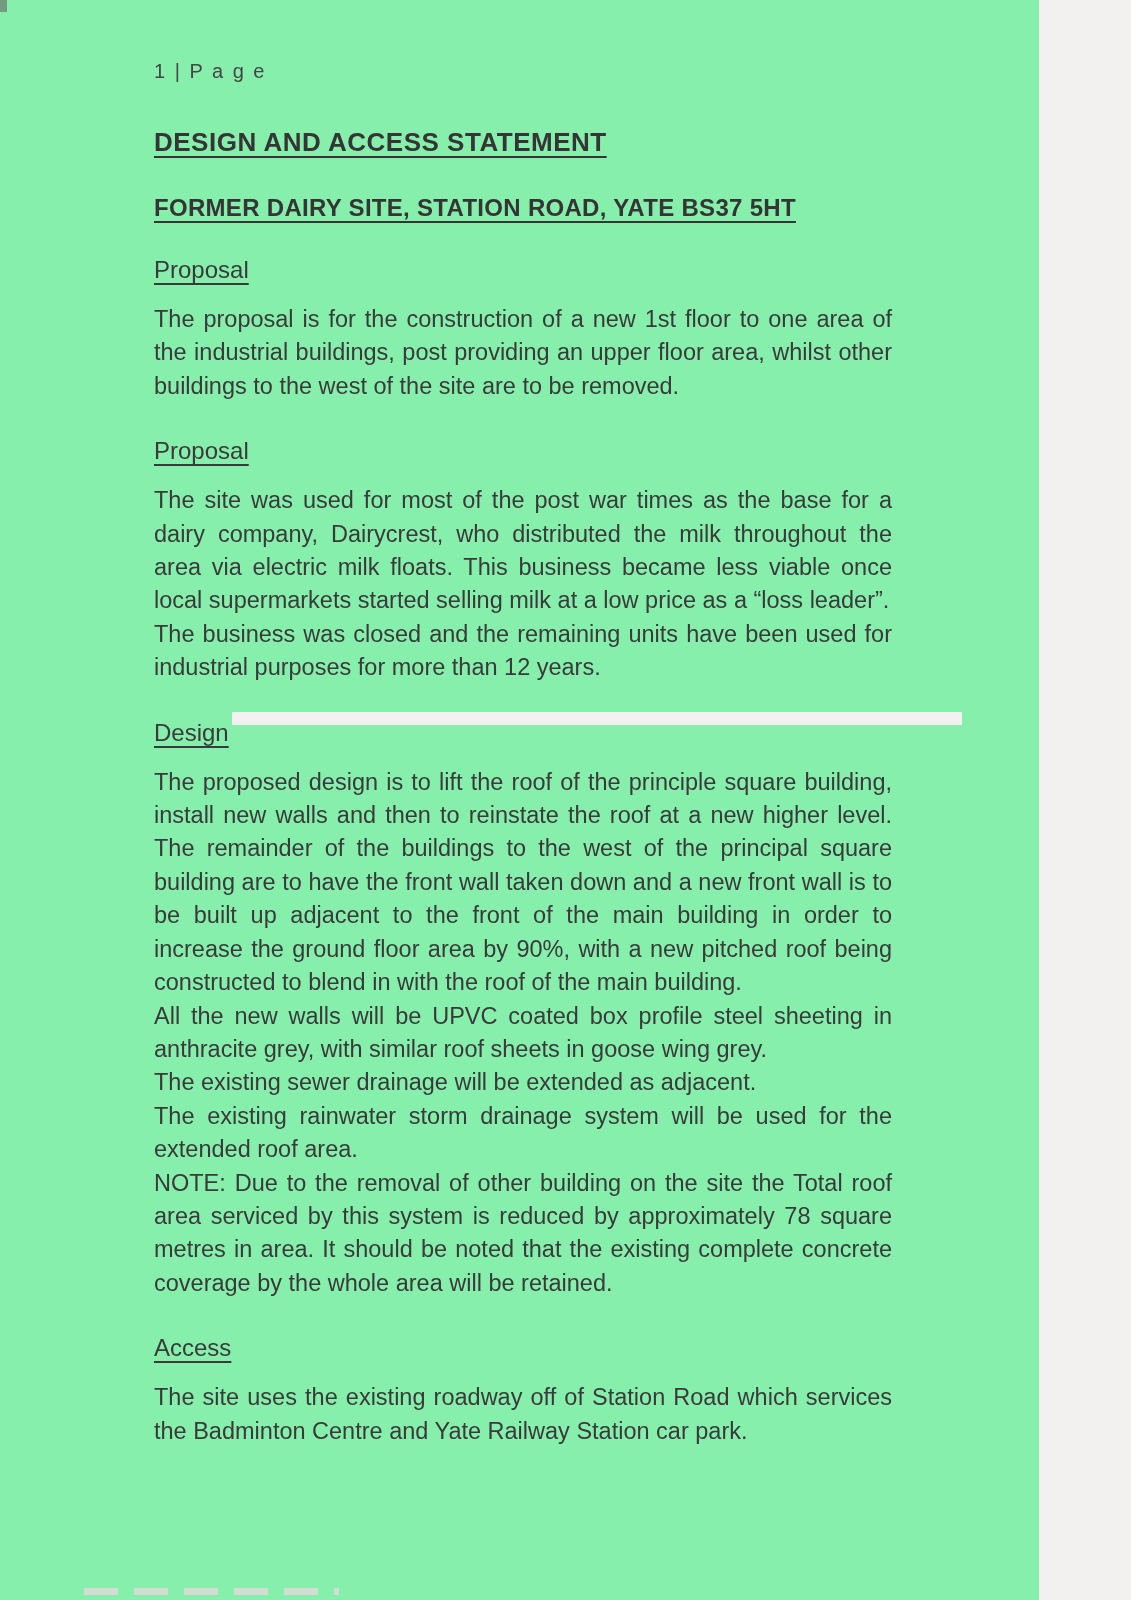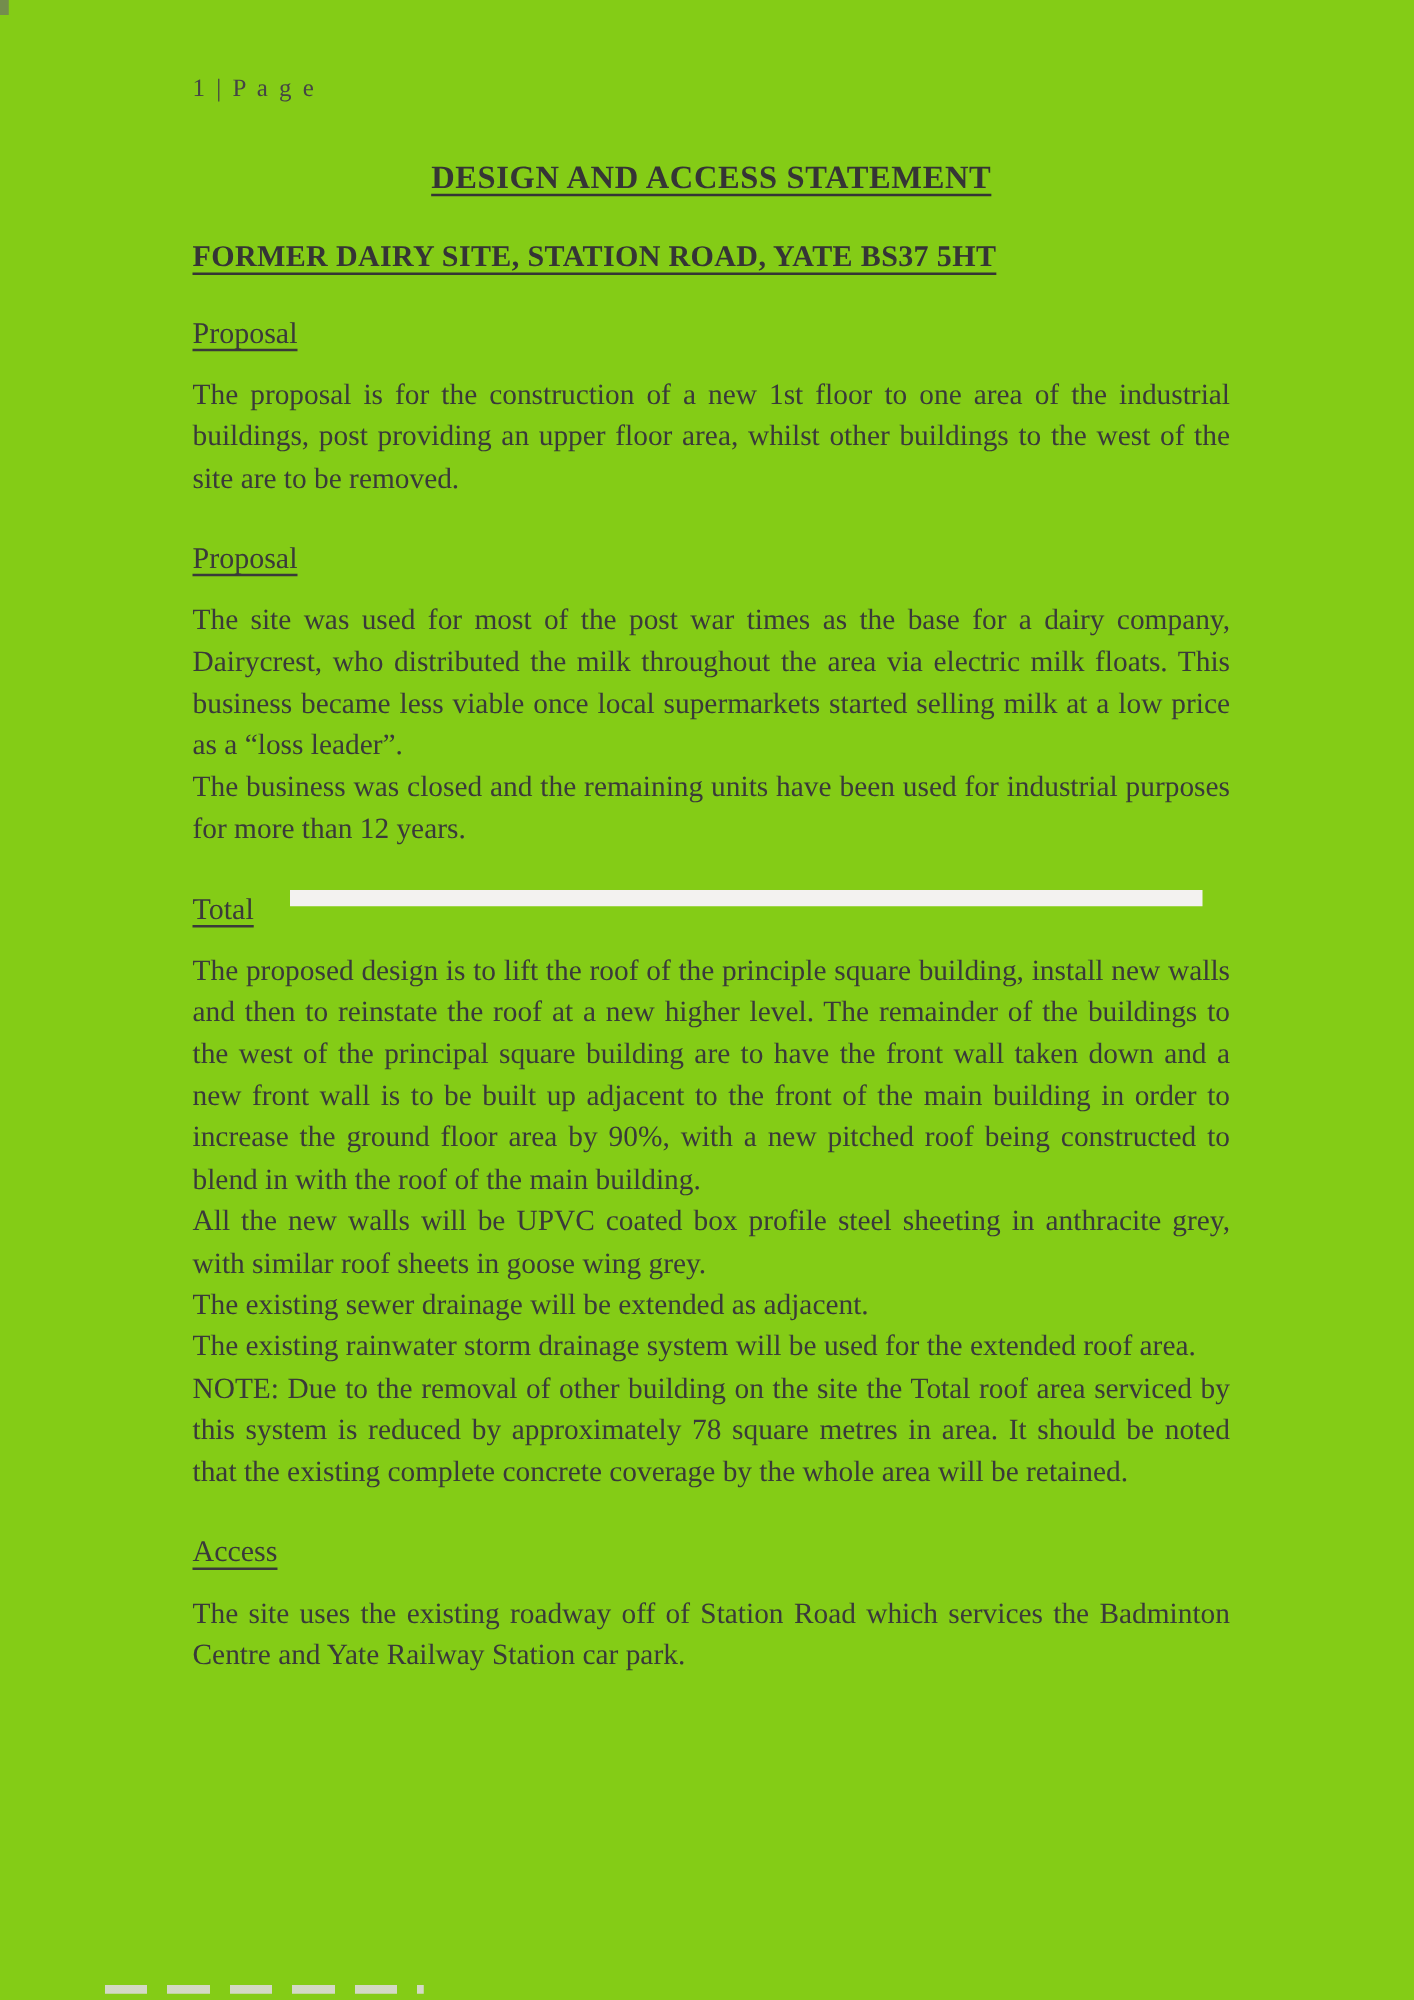--- a/index.html
+++ b/index.html
@@ -3,36 +3,35 @@
 <meta charset="utf-8">
 <style>
   * { margin: 0; padding: 0; box-sizing: border-box; }
   html, body { width: 1131px; height: 1600px; }
   body {
     font-family: "Liberation Sans", sans-serif;
     background: #f2f1ef;
   }
   .page {
     position: relative;
-    width: 1131px;
+    width: 1039px;
     height: 1600px;
-    background: #84cc16;
+    background: #86efac;
     color: #3a3a3a;
     padding: 60px 147px 40px 154px;
     overflow: hidden;
-    font-family: Liberation Serif, serif;
   }
   .page-number {
     font-size: 20px;
     letter-spacing: 2px;
     color: #454545;
     margin-bottom: 44px;
   }
   .doc-title {
-    text-align: center;
+    text-align: left;
     font-size: 26px;
     font-weight: bold;
     letter-spacing: 0.5px;
     text-decoration: underline;
     text-underline-offset: 5px;
     color: #353535;
     margin-bottom: 36px;
   }
   .doc-subtitle {
     font-size: 24px;
@@ -96,21 +95,21 @@
     <p>The proposal is for the construction of a new 1st floor to one area of the industrial buildings, post providing an upper floor area, whilst other buildings to the west of the site are to be removed.</p>
   </section>
 
   <section class="doc-section">
     <h3 class="section-heading">Proposal</h3>
     <p>The site was used for most of the post war times as the base for a dairy company, Dairycrest, who distributed the milk throughout the area via electric milk floats.  This business became less viable once local supermarkets started selling milk at a low price as a “loss leader”.</p>
     <p>The business was closed and the remaining units have been used for industrial purposes for more than 12 years.</p>
   </section>
 
   <section class="doc-section">
-    <h3 class="section-heading">Total</h3>
+    <h3 class="section-heading">Design</h3>
     <p>The proposed design is to lift the roof of the principle square building, install new walls and then to reinstate the roof at a new higher level. The remainder of the buildings to the west of the principal square building are to have the front wall taken down and a new front wall is to be built up adjacent to the front of the main building in order to increase the ground floor area by 90%, with a new pitched roof being constructed to blend in with the roof of the main building.</p>
     <p>All the new walls will be UPVC coated box profile steel sheeting in anthracite grey, with similar roof sheets in goose wing grey.</p>
     <p>The existing sewer drainage will be extended as adjacent.</p>
     <p>The existing rainwater storm drainage system will be used for the extended roof area.</p>
     <p>NOTE: Due to the removal of other building on the site the Total roof area serviced by this system is reduced by approximately 78 square metres in area.  It should be noted that the existing complete concrete coverage by the whole area will be retained.</p>
   </section>
 
   <section class="doc-section">
     <h3 class="section-heading">Access</h3>
     <p>The site uses the existing roadway off of Station Road which services the Badminton Centre and Yate Railway Station car park.</p>

